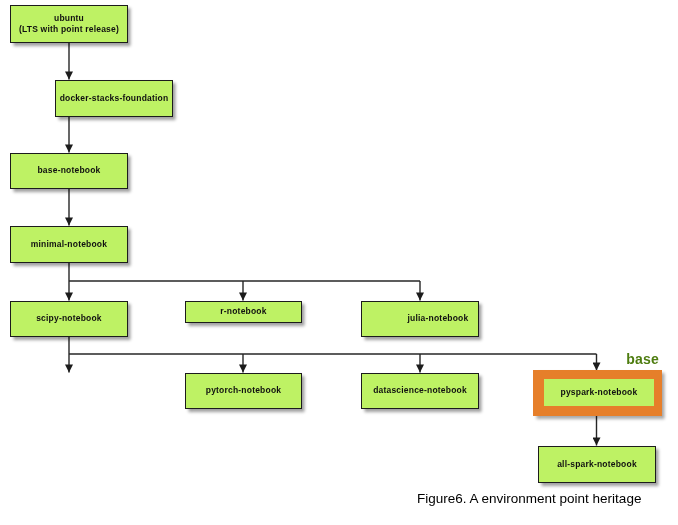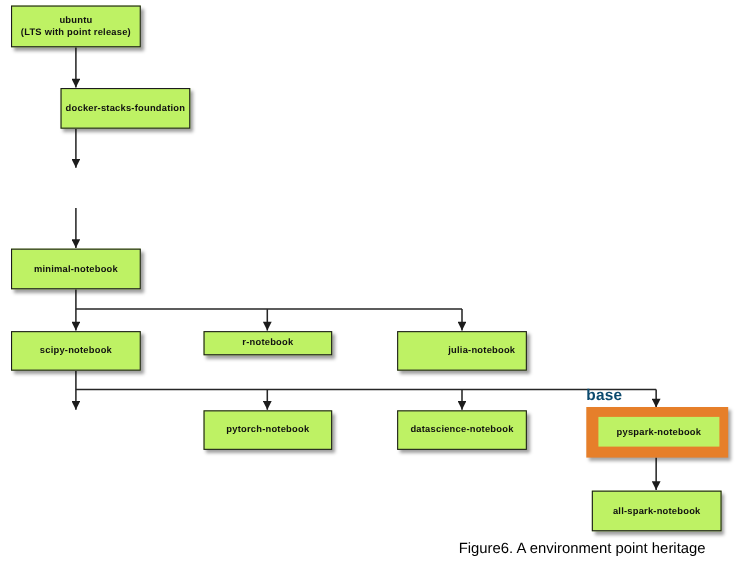--- a/index.html
+++ b/index.html
@@ -59,25 +59,25 @@
   .hl-wrap .node {
     left: 11px; top: 9px; right: 8px; bottom: 10px;
     width: auto; height: auto;
     border: none;
     box-shadow: none;
   }
   .base-label {
     position: absolute;
     left: 533px; top: 351px;
     width: 126px;
-    text-align: left;
+    text-align: right;
     font-size: 14px;
     font-weight: 700;
     letter-spacing: 0.2px;
-    color: #0c4a6e;
+    color: #4d7c0f;
     z-index: 3;
   }
   .caption {
     position: absolute;
     left: 417px; top: 491px;
     font-size: 13.5px;
     font-weight: 400;
     color: #000000;
     z-index: 3;
     white-space: nowrap;
@@ -117,20 +117,23 @@
 
   <div class="node n0">
     <span>ubuntu</span>
     <span>(LTS with point release)</span>
   </div>
 
   <div class="node n1">
     <span>docker-stacks-foundation</span>
   </div>
 
+  <div class="node n2">
+    <span>base-notebook</span>
+  </div>
 
   <div class="node n3">
     <span>minimal-notebook</span>
   </div>
 
   <div class="node n4">
     <span>scipy-notebook</span>
   </div>
 
   <div class="node n5">

